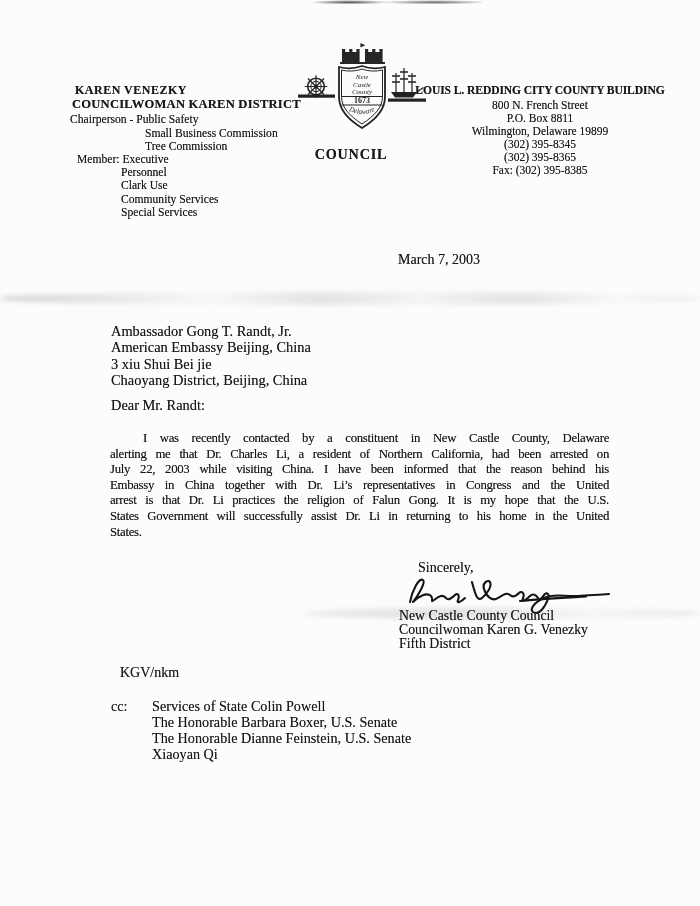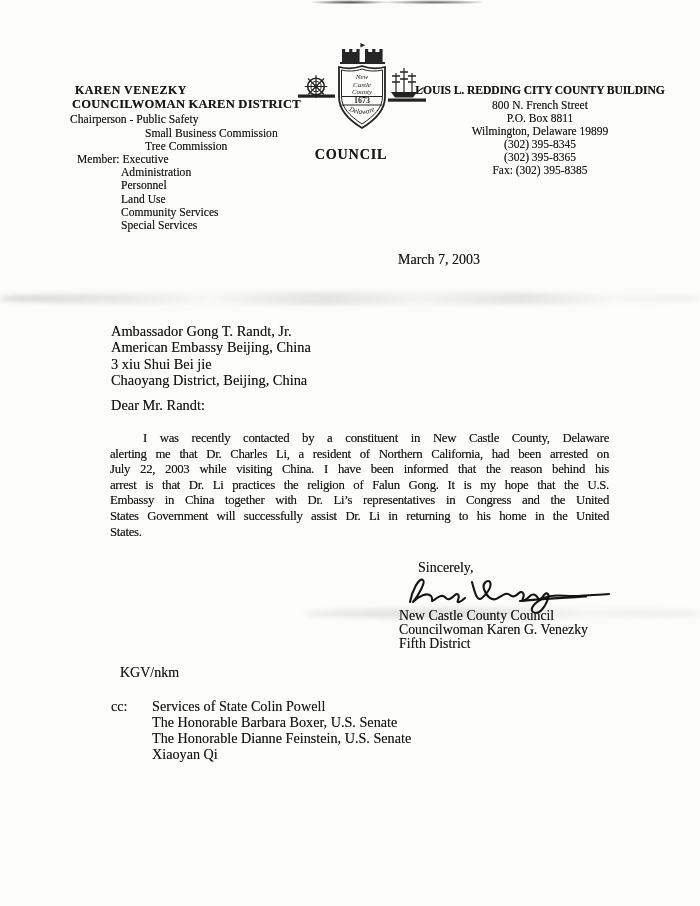--- a/index.html
+++ b/index.html
@@ -78,23 +78,22 @@
 
   <div class="abs sender">
     <div class="sender-name">KAREN VENEZKY</div>
     <div class="sender-title">COUNCILWOMAN KAREN DISTRICT</div>
     <div class="sender-roles">
 
     <div>Chairperson - Public Safety</div>
         <div>Small Business Commission</div>
         <div>Tree Commission</div>
         <div>Member: Executive</div>
-        <div>Administration</div>
         <div>Personnel</div>
-        <div>Land Use</div>
+        <div>Clark Use</div>
         <div>Community Services</div>
         <div>Special Services</div>
       </div>
   </div>
 
   <svg class="abs seal" width="132" height="92" viewBox="0 0 132 92">
     <g stroke="#222" fill="none" stroke-width="1.6">
 
       <rect x="2" y="52.5" width="37" height="3.2" fill="#222" stroke="none"></rect>
       <g>
@@ -160,22 +159,22 @@
       <div>Chaoyang District, Beijing, China</div>
     </div>
 
   <div class="abs salutation">Dear Mr. Randt:</div>
 
   <div class="abs body-par">
 
   <div>I was recently contacted by a constituent in New Castle County, Delaware</div>
       <div>alerting me that Dr. Charles Li, a resident of Northern California, had been arrested on</div>
       <div>July 22, 2003 while visiting China.  I have been informed that the reason behind his</div>
+      <div>Embassy in China together with Dr. Li’s representatives in Congress and the United</div>
       <div>arrest is that Dr. Li practices the religion of Falun Gong.  It is my hope that the U.S.</div>
-      <div>Embassy in China together with Dr. Li’s representatives in Congress and the United</div>
       <div>States Government will successfully assist Dr. Li in returning to his home in the United</div>
       <div>States.</div>
     </div>
 
   <div class="abs closing">Sincerely,</div>
 
   <svg class="abs signature" width="215" height="44" viewBox="0 0 215 44">
     <g stroke="#141414" stroke-width="2.1" fill="none" stroke-linecap="round" stroke-linejoin="round">
       <path d="M10,33 C12,22 19,8 23,11 C26,13 18,27 13,33 C19,27 27,23 31,27 C34,30 30,34 34,31 C39,27 43,25 46,29 C48,32 52,29 55,26 C58,23 60,27 58,31 C56,35 61,33 65,29"></path>
       <path d="M72,13 C75,24 77,33 82,29 C88,24 92,17 90,13 C88,10 82,14 84,20 C86,27 92,33 98,29 C103,26 106,23 110,26 C113,29 116,27 119,24 C122,21 125,25 123,29 C121,34 126,31 130,27 C133,24 136,26 138,29 C139,32 142,29 144,26 C147,22 150,26 148,30 C145,38 139,47 133,43 C129,40 135,33 144,29 C154,24 165,28 178,27 C190,26 200,26 209,25"></path>

